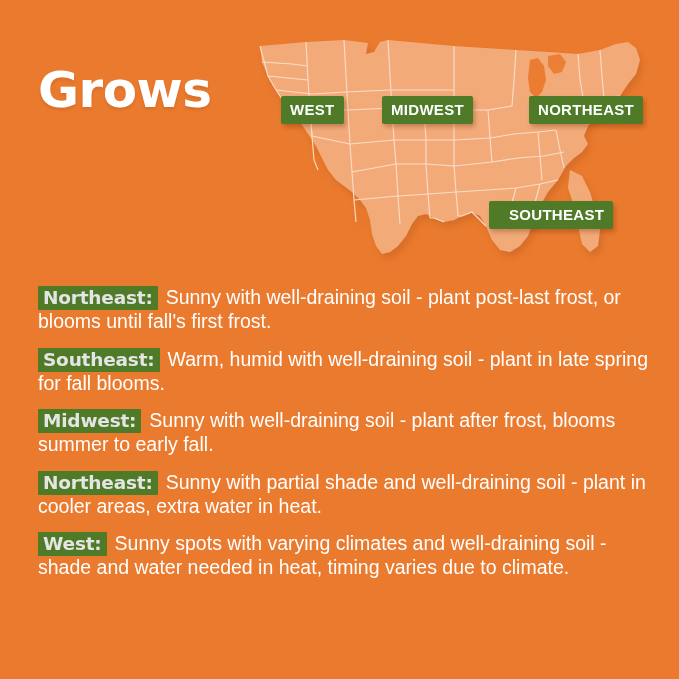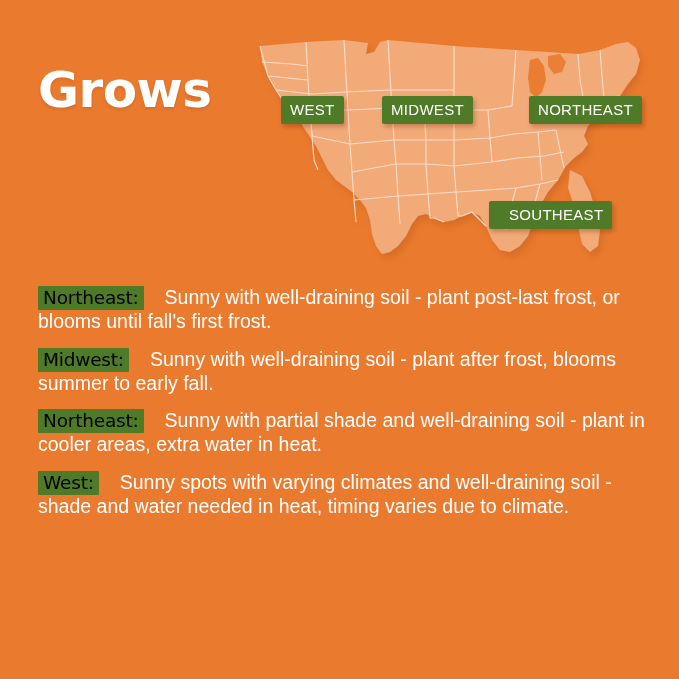--- a/index.html
+++ b/index.html
@@ -47,21 +47,21 @@
     z-index: 2;
   }
   .map-wrap svg { display: block; width: 400px; height: 240px; overflow: visible; }
 
   
   .badge {
     position: absolute;
     background: #4f7a28;
     color: #ffffff;
     font-family: "Liberation Sans", sans-serif;
-    font-weight: normal;
+    font-weight: bold;
     font-size: 15px;
     letter-spacing: 0.3px;
     line-height: 1;
     padding: 6px 9px 7px 9px;
     border-radius: 2px;
     white-space: nowrap;
     box-shadow: 2px 3px 4px rgba(110,45,10,0.33);
     z-index: 6;
   }
   .badge-west      { left: 281px; top: 96px; }
@@ -83,28 +83,28 @@
     color: #ffffff;
     font-family: "Liberation Sans", sans-serif;
     font-size: 19.5px;
     line-height: 23.5px;
     font-weight: 500;
   }
   .region-item:last-child { margin-bottom: 0; }
   .region-name {
     display: inline-block;
     background: #4f7a28;
-    color: #000000;
+    color: #e5e5e5;
     font-family: "DejaVu Sans", sans-serif;
-    font-weight: normal;
+    font-weight: bold;
     font-size: 18.5px;
     line-height: 21px;
     padding: 1px 5px 2px 5px;
     border-radius: 1px;
-    margin-right: 21px;
+    margin-right: 8px;
     letter-spacing: -0.2px;
   }
   .region-desc { white-space: normal; }
 </style>
 </head>
 <body>
 
 <div class="poster">
 
   <div class="title">
@@ -181,20 +181,23 @@
   <div class="badge badge-west">WEST</div>
   <div class="badge badge-midwest">MIDWEST</div>
   <div class="badge badge-northeast">NORTHEAST</div>
   <div class="badge badge-southeast">SOUTHEAST</div>
 
   <div class="regions">
     <div class="region-item">
       <span class="region-name">Northeast:</span><span class="region-desc">Sunny with well-draining soil - plant post-last frost, or blooms until fall's first frost.</span>
     </div>
     <div class="region-item">
+      <span class="region-name">Southeast:</span><span class="region-desc">Warm, humid with well-draining soil - plant in late spring for fall blooms.</span>
+    </div>
+    <div class="region-item">
       <span class="region-name">Midwest:</span><span class="region-desc">Sunny with well-draining soil - plant after frost, blooms summer to early fall.</span>
     </div>
     <div class="region-item">
       <span class="region-name">Northeast:</span><span class="region-desc">Sunny with partial shade and well-draining soil - plant in cooler areas, extra water in heat.</span>
     </div>
     <div class="region-item">
       <span class="region-name">West:</span><span class="region-desc">Sunny spots with varying climates and well-draining soil - shade and water needed in heat, timing varies due to climate.</span>
     </div>
   </div>
 

